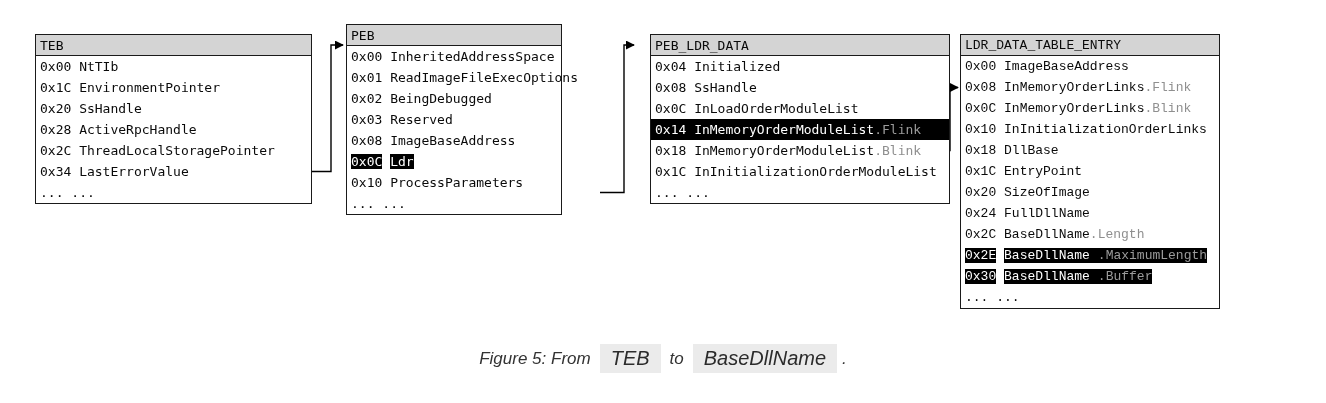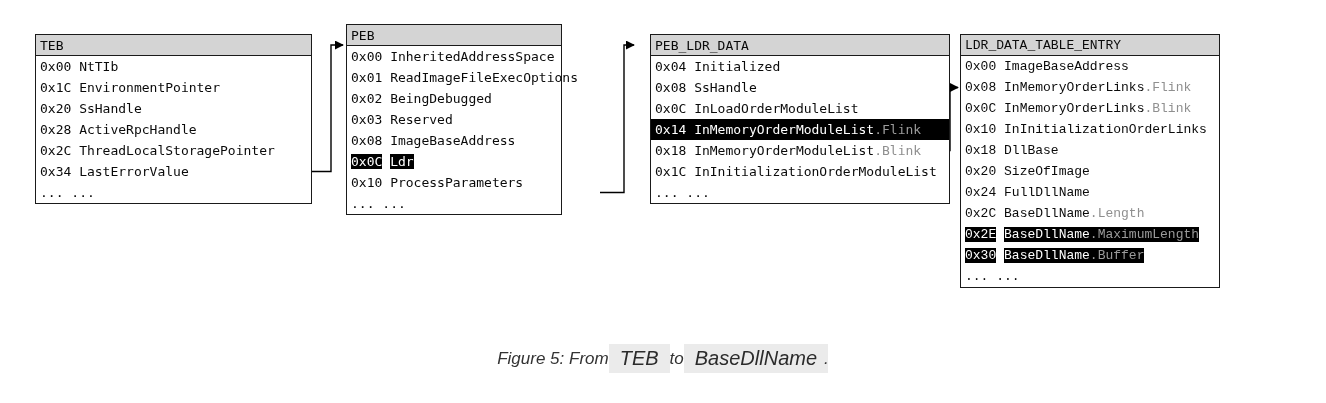--- a/index.html
+++ b/index.html
@@ -40,39 +40,40 @@
     height: 21px;
     line-height: 21px;
     padding: 0 4px;
     white-space: pre;
   }
   .sfx { color: var(--muted-fg, #8f8f8f); }
   .off.hl, .nm.hl {
     background: var(--highlight-bg, #000000);
     color: var(--highlight-fg, #ffffff);
   }
-  .nm.hl .sfx { color: #9b9b9b; }
+  .nm.hl .sfx { color: #9b9b9b; margin-left: 8px; }
   .row.hl-full {
     background: var(--highlight-bg, #000000);
     color: var(--highlight-fg, #ffffff);
   }
   .row.hl-full .sfx { color: #9b9b9b; }
 
   #t-teb   { left: 35px;  top: 34px; width: 277px; }
   #t-peb   { left: 346px; top: 24px; width: 216px; }
   #t-ldr   { left: 636px; top: 34px; width: 300px; margin-left: 14px; }
   #t-entry { left: 960px; top: 34px; width: 260px; font-family: Liberation Mono, monospace; }
 
   .caption {
     position: absolute;
     left: 0; right: 0;
     top: 344px;
     display: flex;
     justify-content: center;
     align-items: center;
+    gap: 9px;
     font-family: "Liberation Sans", sans-serif;
     font-style: italic;
     font-size: 17px;
     color: #333333;
   }
   .caption .chip {
     background: var(--chip-bg, #ebebeb);
     padding: 3px 11px;
     font-size: 20px;
     color: #2b2b2b;
@@ -136,20 +137,21 @@
   </div>
 
   <div class="struct" id="t-entry">
     <div class="hdr">LDR_DATA_TABLE_ENTRY</div>
     <div>
         <div class="row"><span class="off">0x00</span> <span class="nm"><span>ImageBaseAddress</span></span></div>
         <div class="row"><span class="off">0x08</span> <span class="nm"><span>InMemoryOrderLinks</span><span class="sfx">.Flink</span></span></div>
         <div class="row"><span class="off">0x0C</span> <span class="nm"><span>InMemoryOrderLinks</span><span class="sfx">.Blink</span></span></div>
         <div class="row"><span class="off">0x10</span> <span class="nm"><span>InInitializationOrderLinks</span></span></div>
         <div class="row"><span class="off">0x18</span> <span class="nm"><span>DllBase</span></span></div>
+        <div class="row"><span class="off">0x1C</span> <span class="nm"><span>EntryPoint</span></span></div>
         <div class="row"><span class="off">0x20</span> <span class="nm"><span>SizeOfImage</span></span></div>
         <div class="row"><span class="off">0x24</span> <span class="nm"><span>FullDllName</span></span></div>
         <div class="row"><span class="off">0x2C</span> <span class="nm"><span>BaseDllName</span><span class="sfx">.Length</span></span></div>
         <div class="row"><span class="off hl">0x2E</span> <span class="nm hl"><span>BaseDllName</span><span class="sfx">.MaximumLength</span></span></div>
         <div class="row"><span class="off hl">0x30</span> <span class="nm hl"><span>BaseDllName</span><span class="sfx">.Buffer</span></span></div>
         <div class="row"><span class="off">...</span> <span class="nm"><span>...</span></span></div>
       </div>
   </div>
 
   <div class="caption">

